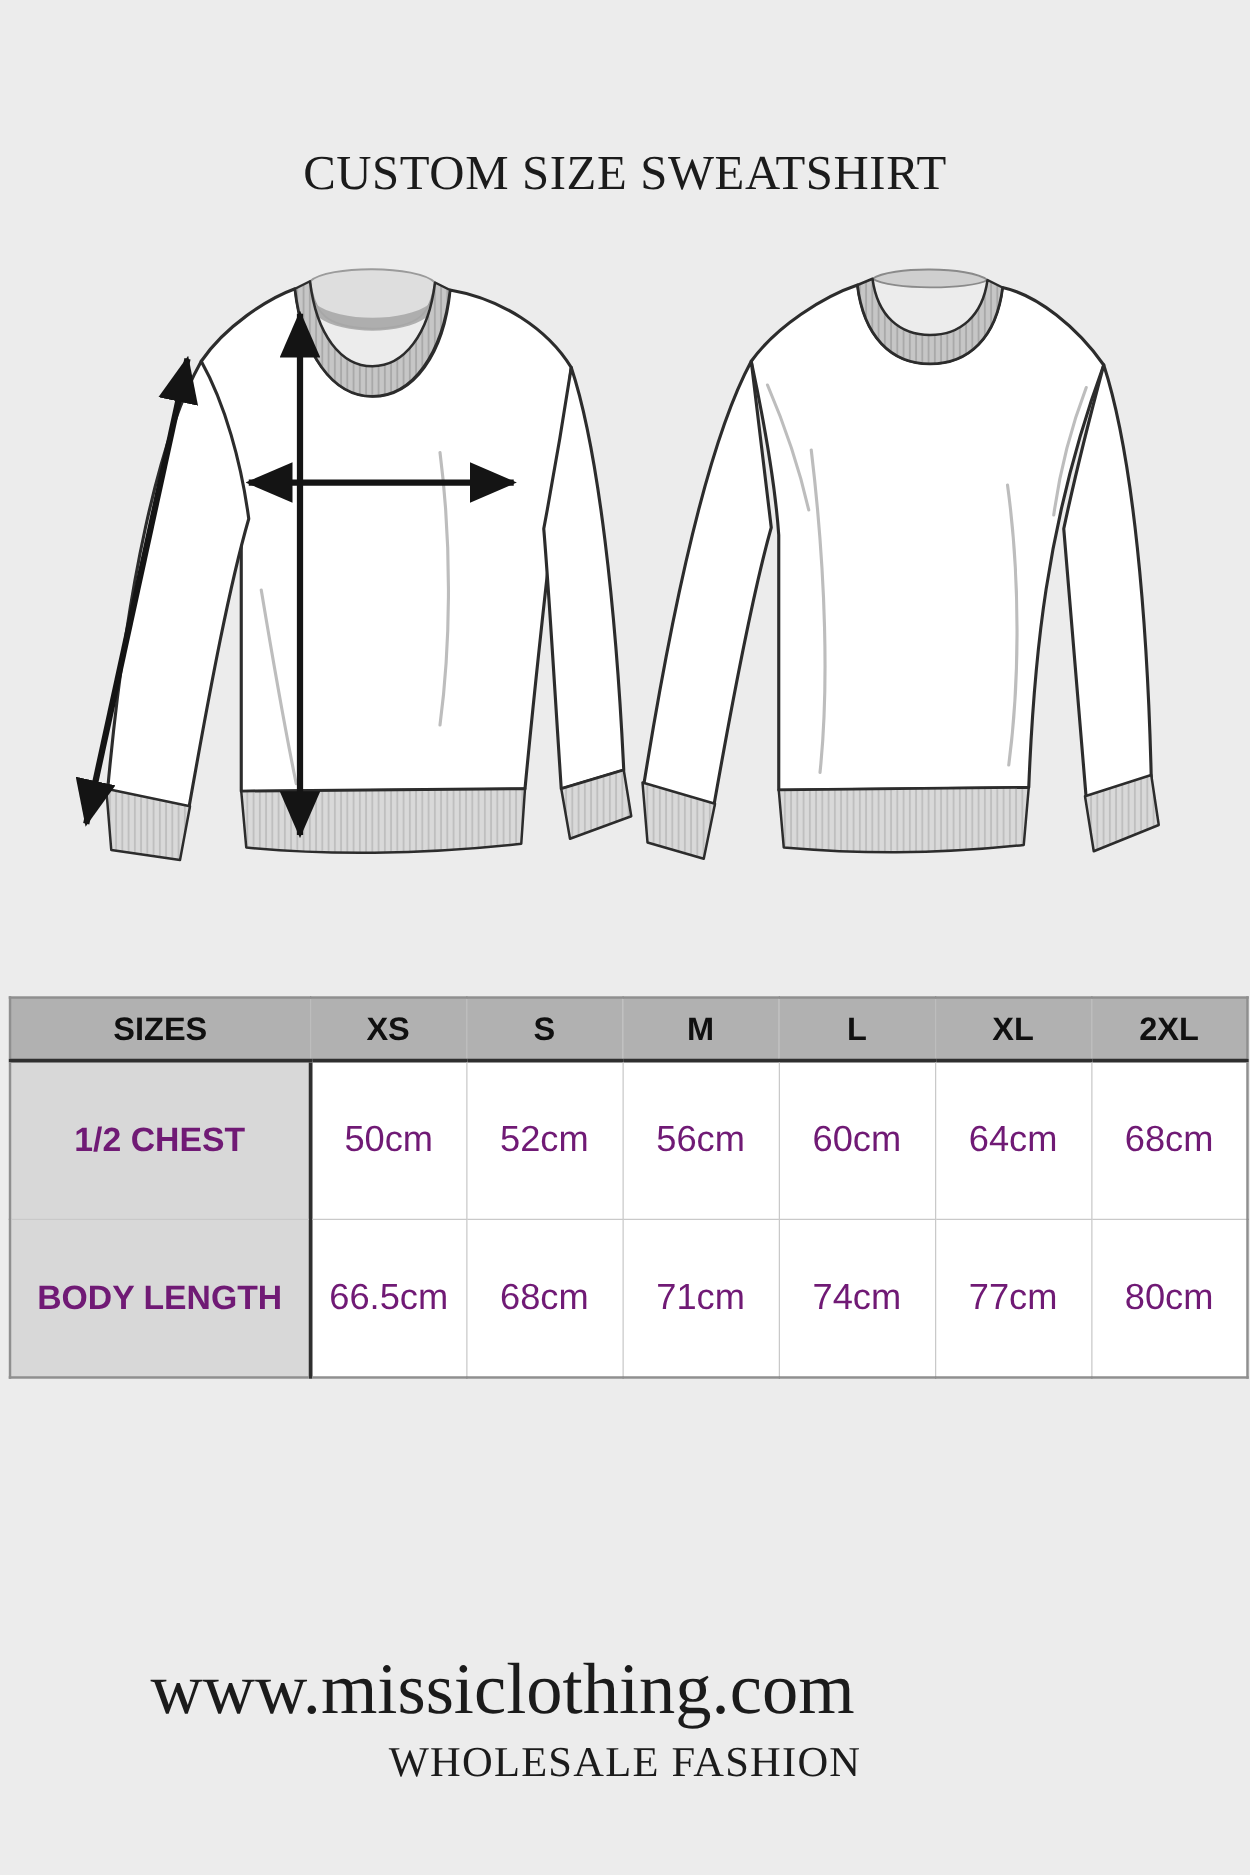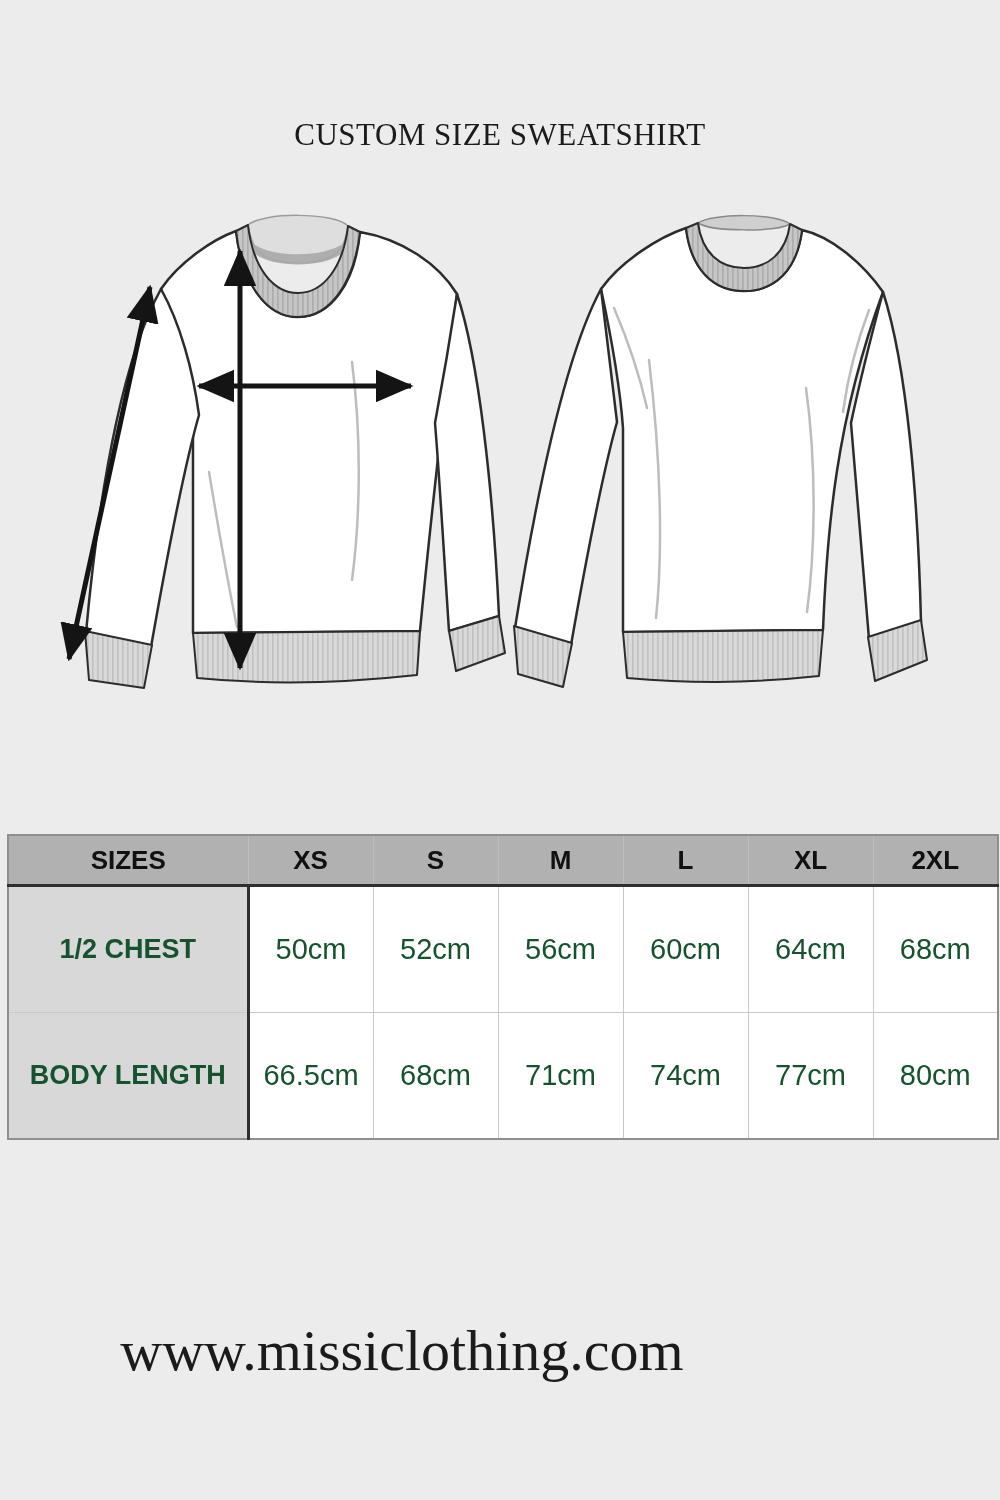--- a/index.html
+++ b/index.html
@@ -11,51 +11,50 @@
     font-family:"Liberation Serif", serif;
     color:#1b1b1b;
   }
   .page-title{
     position:absolute;top:57px;left:0;width:1000px;
     text-align:center;font-size:52px;line-height:1;
     letter-spacing:0.5px;font-weight:normal;
   }
   .page-subtitle{
     position:absolute;top:119px;left:0;width:1000px;
-    text-align:center;font-size:31px;line-height:1;
+    text-align:center;font-size:39px;line-height:1;
     letter-spacing:0.5px;
   }
   .diagram{
     position:absolute;top:200px;left:0;
     width:1000px;height:545px;
   }
   .size-table{
     position:absolute;top:797px;left:7px;
     width:991px;
     border-collapse:collapse;
     table-layout:fixed;
     background:#ffffff;
     font-family:"Liberation Sans", sans-serif;
     border:2px solid #8f8f8f;
-    margin-top:37px;
   }
   .size-table col.c0{width:240px;}
   .size-table col.cv{width:125px;}
   .size-table th{
     height:46px;
     background:#b1b1b1;
     font-size:26px;font-weight:bold;color:#101010;
     text-align:center;
     border-left:1px solid #bdbdbd;
     border-bottom:3px solid #2f2f2f;
   }
   .size-table td{
     height:123px;
     text-align:center;vertical-align:middle;
-    font-size:29px;color:#14532d;
+    font-size:29px;color:#701a75;
     background:#ffffff;
     border:1px solid #c9c9c9;
   }
   .size-table td.label{
     background:#d8d8d8;
     font-weight:bold;font-size:27px;
     border-right:3px solid #2f2f2f;
     border-left:none;
   }
   .footer-site{
@@ -222,14 +221,15 @@
         <td>68cm</td>
         <td>71cm</td>
         <td>74cm</td>
         <td>77cm</td>
         <td>80cm</td>
       </tr>
     </tbody>
   </table>
 
   <div class="footer-site">www.missiclothing.com</div>
+  <div class="footer-tagline">WHOLESALE FASHION</div>
 
 </div>
 
 </body></html>

